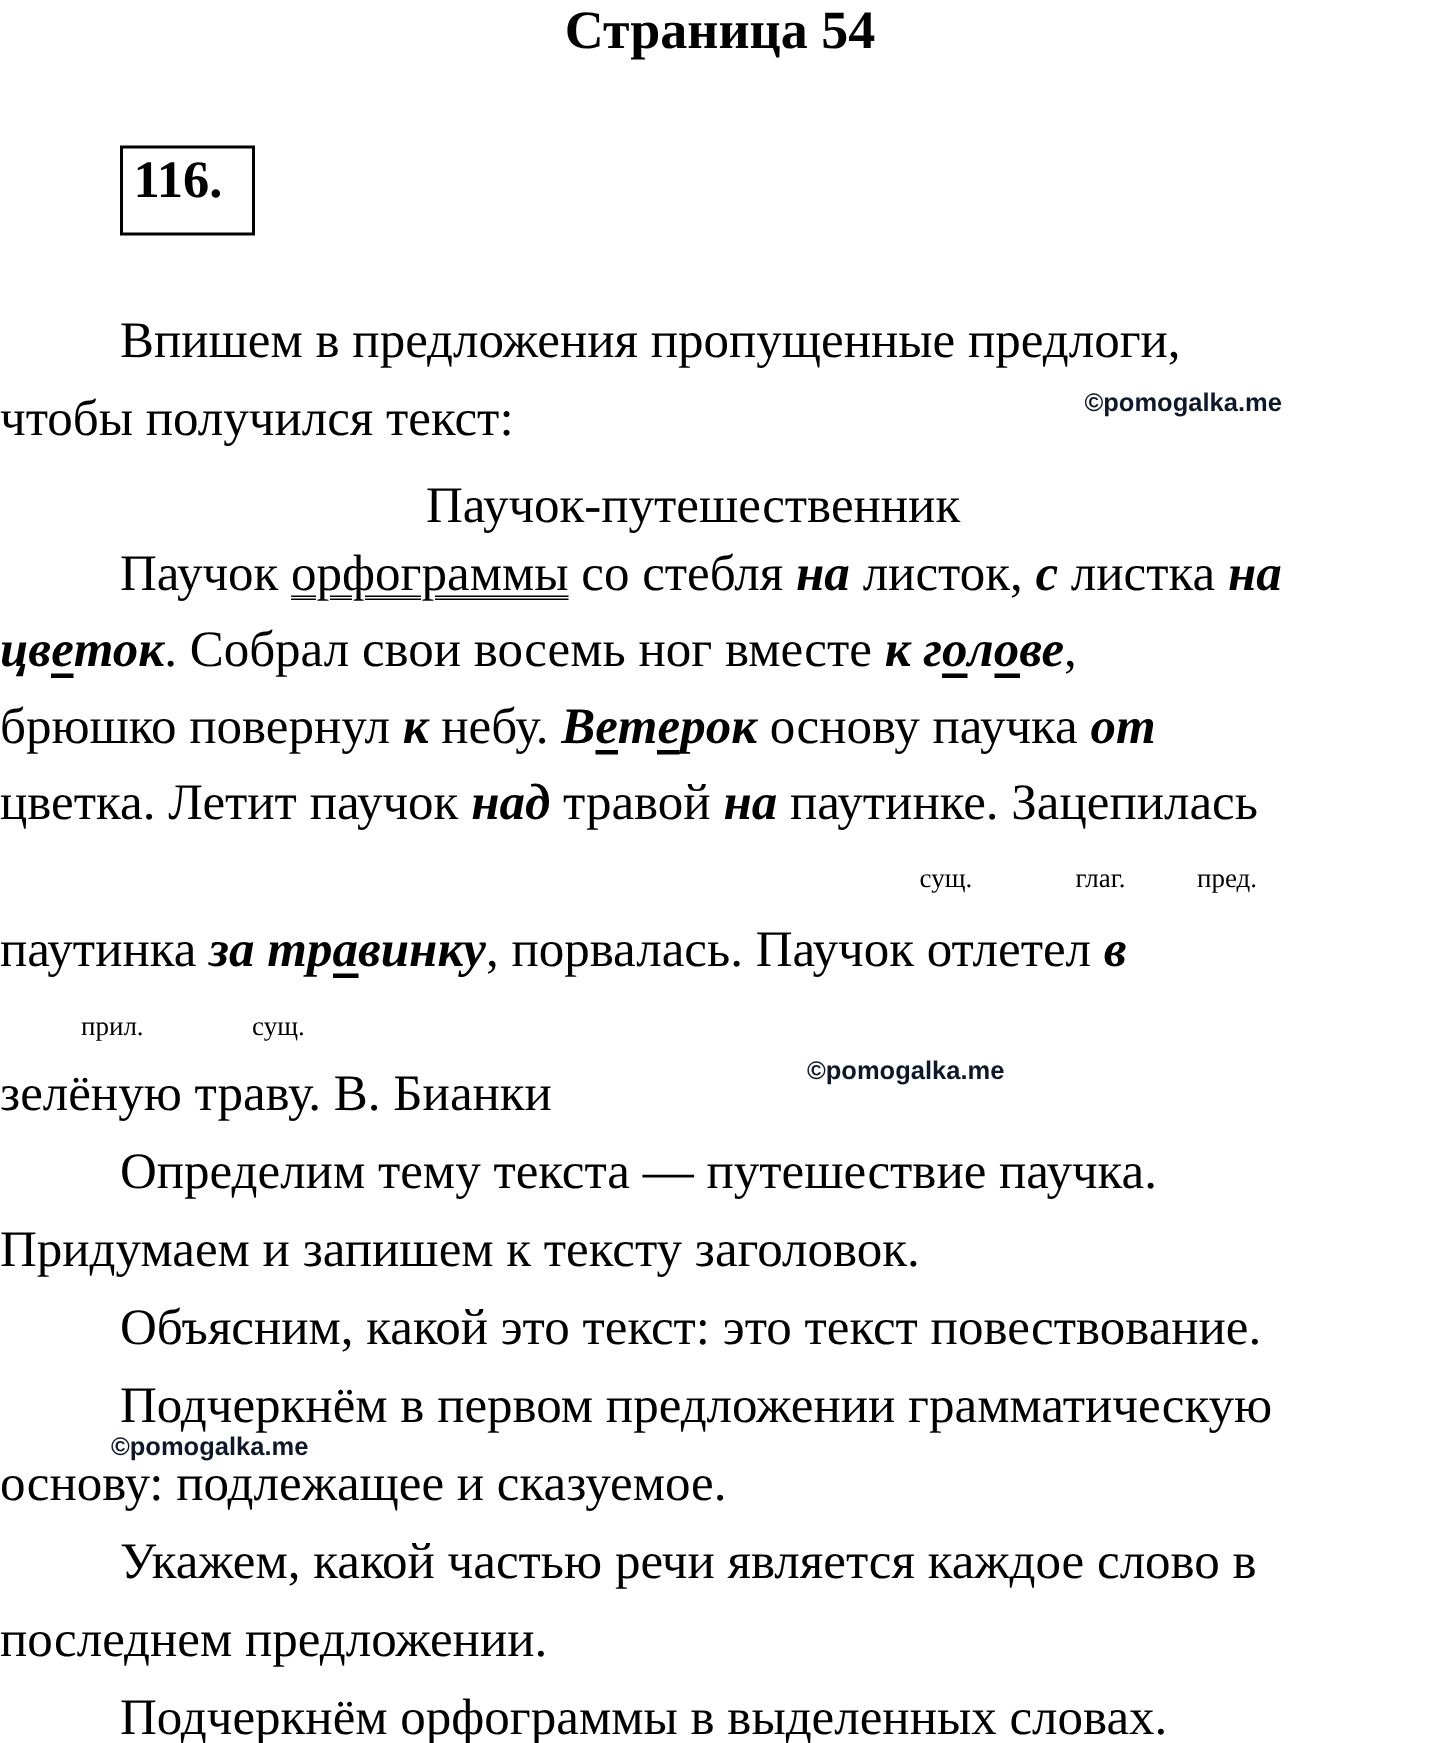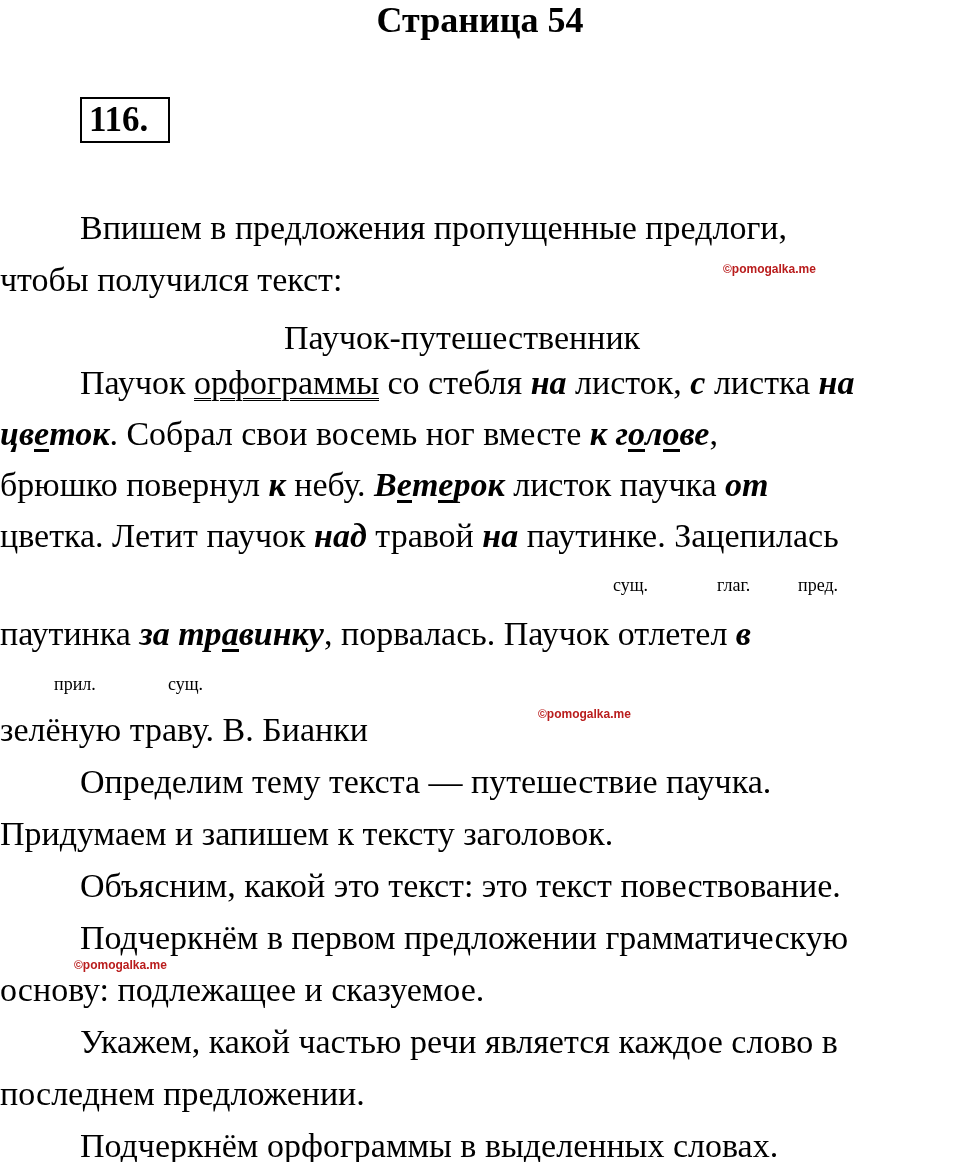--- a/index.html
+++ b/index.html
@@ -7,30 +7,30 @@
     width: 960px; height: 1162px; position: relative; overflow: hidden;
     font-family: "Liberation Serif", "DejaVu Serif", serif;
     color: #000;
   }
   .abs { position: absolute; white-space: nowrap; }
   .title {
     left: 0; width: 960px; top: -2px; text-align: center;
     font-weight: bold; font-size: 36px; line-height: 44px;
   }
   .num-box {
-    left: 80px; top: 97px; width: 90px; height: 46px;
+    left: 80px; top: 97px; width: 90px; height: 60px;
     border: 2px solid #000; box-sizing: border-box;
     font-weight: bold; font-size: 35px; line-height: 42px;
     padding-left: 7px;
   }
   .line { font-size: 34px; line-height: 40px; }
   .small { font-size: 18px; line-height: 30px; text-align: right; }
   .wm {
     font-family: "Liberation Sans", "DejaVu Sans", sans-serif;
-    font-weight: bold; font-size: 12px; line-height: 20px; color: #b91c1c;
+    font-weight: bold; font-size: 17px; line-height: 20px; color: #0f172a;
   }
   b { font-weight: bold; font-style: italic; }
   .u1 { text-underline-offset: 4px; text-decoration-thickness: 2px; margin-top: 44px; }
   .u2 { text-decoration: underline double; text-underline-offset: 4px; text-decoration-thickness: 1px; }
   .ou { border-bottom: 3px solid #000; display: inline-block; line-height: 30px; }
 </style>
 </head>
 <body>
 
 <div class="abs title">Страница 54</div>
@@ -44,21 +44,21 @@
 
 <div class="abs line" style="left:80px; top:363px;">
   <span class="u1">Паучок</span><span> </span><span class="u2">орфограммы</span><span> со стебля </span><b>на</b><span> листок, </span><b>с</b><span> листка </span><b>на</b>
 </div>
 
 <div class="abs line" style="left:0px; top:414px;">
   <b>цв</b><b class="ou">е</b><b>ток</b><span>. Собрал свои восемь ног вместе </span><b>к г</b><b class="ou">о</b><b>л</b><b class="ou">о</b><b>ве</b><span>,</span>
 </div>
 
 <div class="abs line" style="left:0px; top:465px;">
-  <span>брюшко повернул </span><b>к</b><span> небу. </span><b>В</b><b class="ou">е</b><b>т</b><b class="ou">е</b><b>рок</b><span> листок паучка </span><b>от</b>
+  <span>брюшко повернул </span><b>к</b><span> небу. </span><b>В</b><b class="ou">е</b><b>т</b><b class="ou">е</b><b>рок</b><span> основу паучка </span><b>от</b>
 </div>
 
 <div class="abs line" style="left:0px; top:516px;">
   <span>цветка. Летит паучок </span><b>над</b><span> травой </span><b>на</b><span> паутинке. Зацепилась</span>
 </div>
 
 <div class="abs small" style="left:613px; top:570px;">сущ.</div>
 <div class="abs small" style="left:717px; top:570px;">глаг.</div>
 <div class="abs small" style="left:798px; top:570px;">пред.</div>
 

